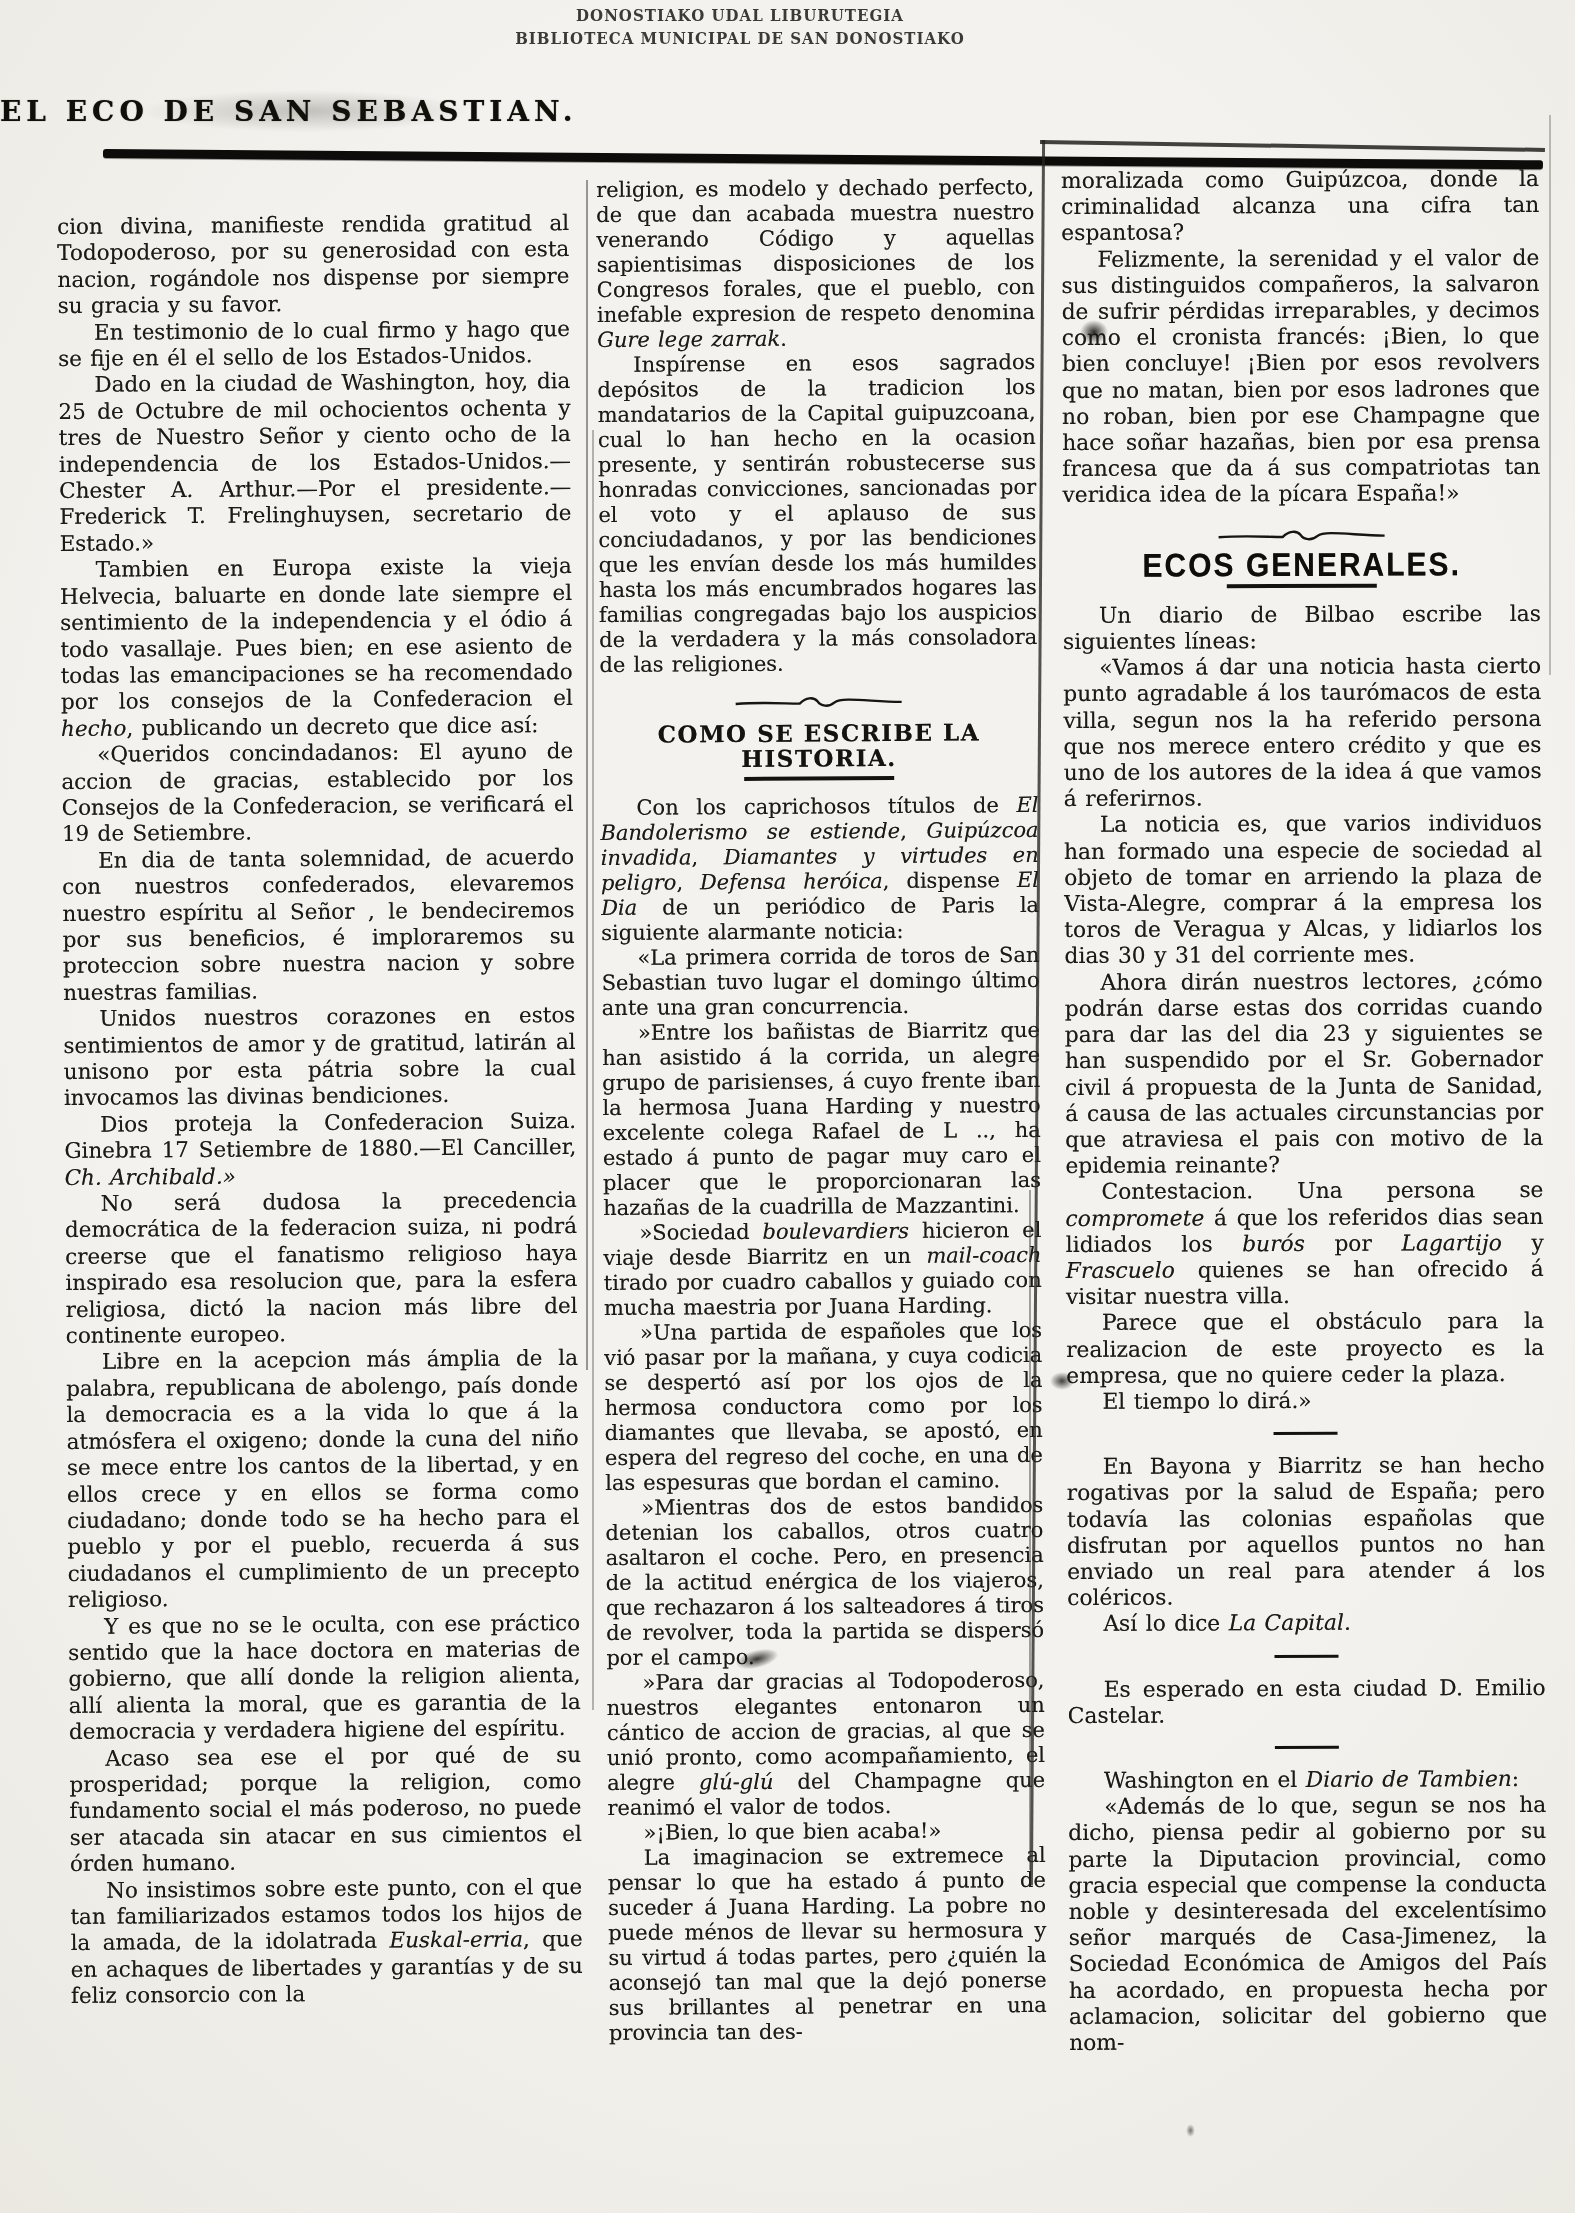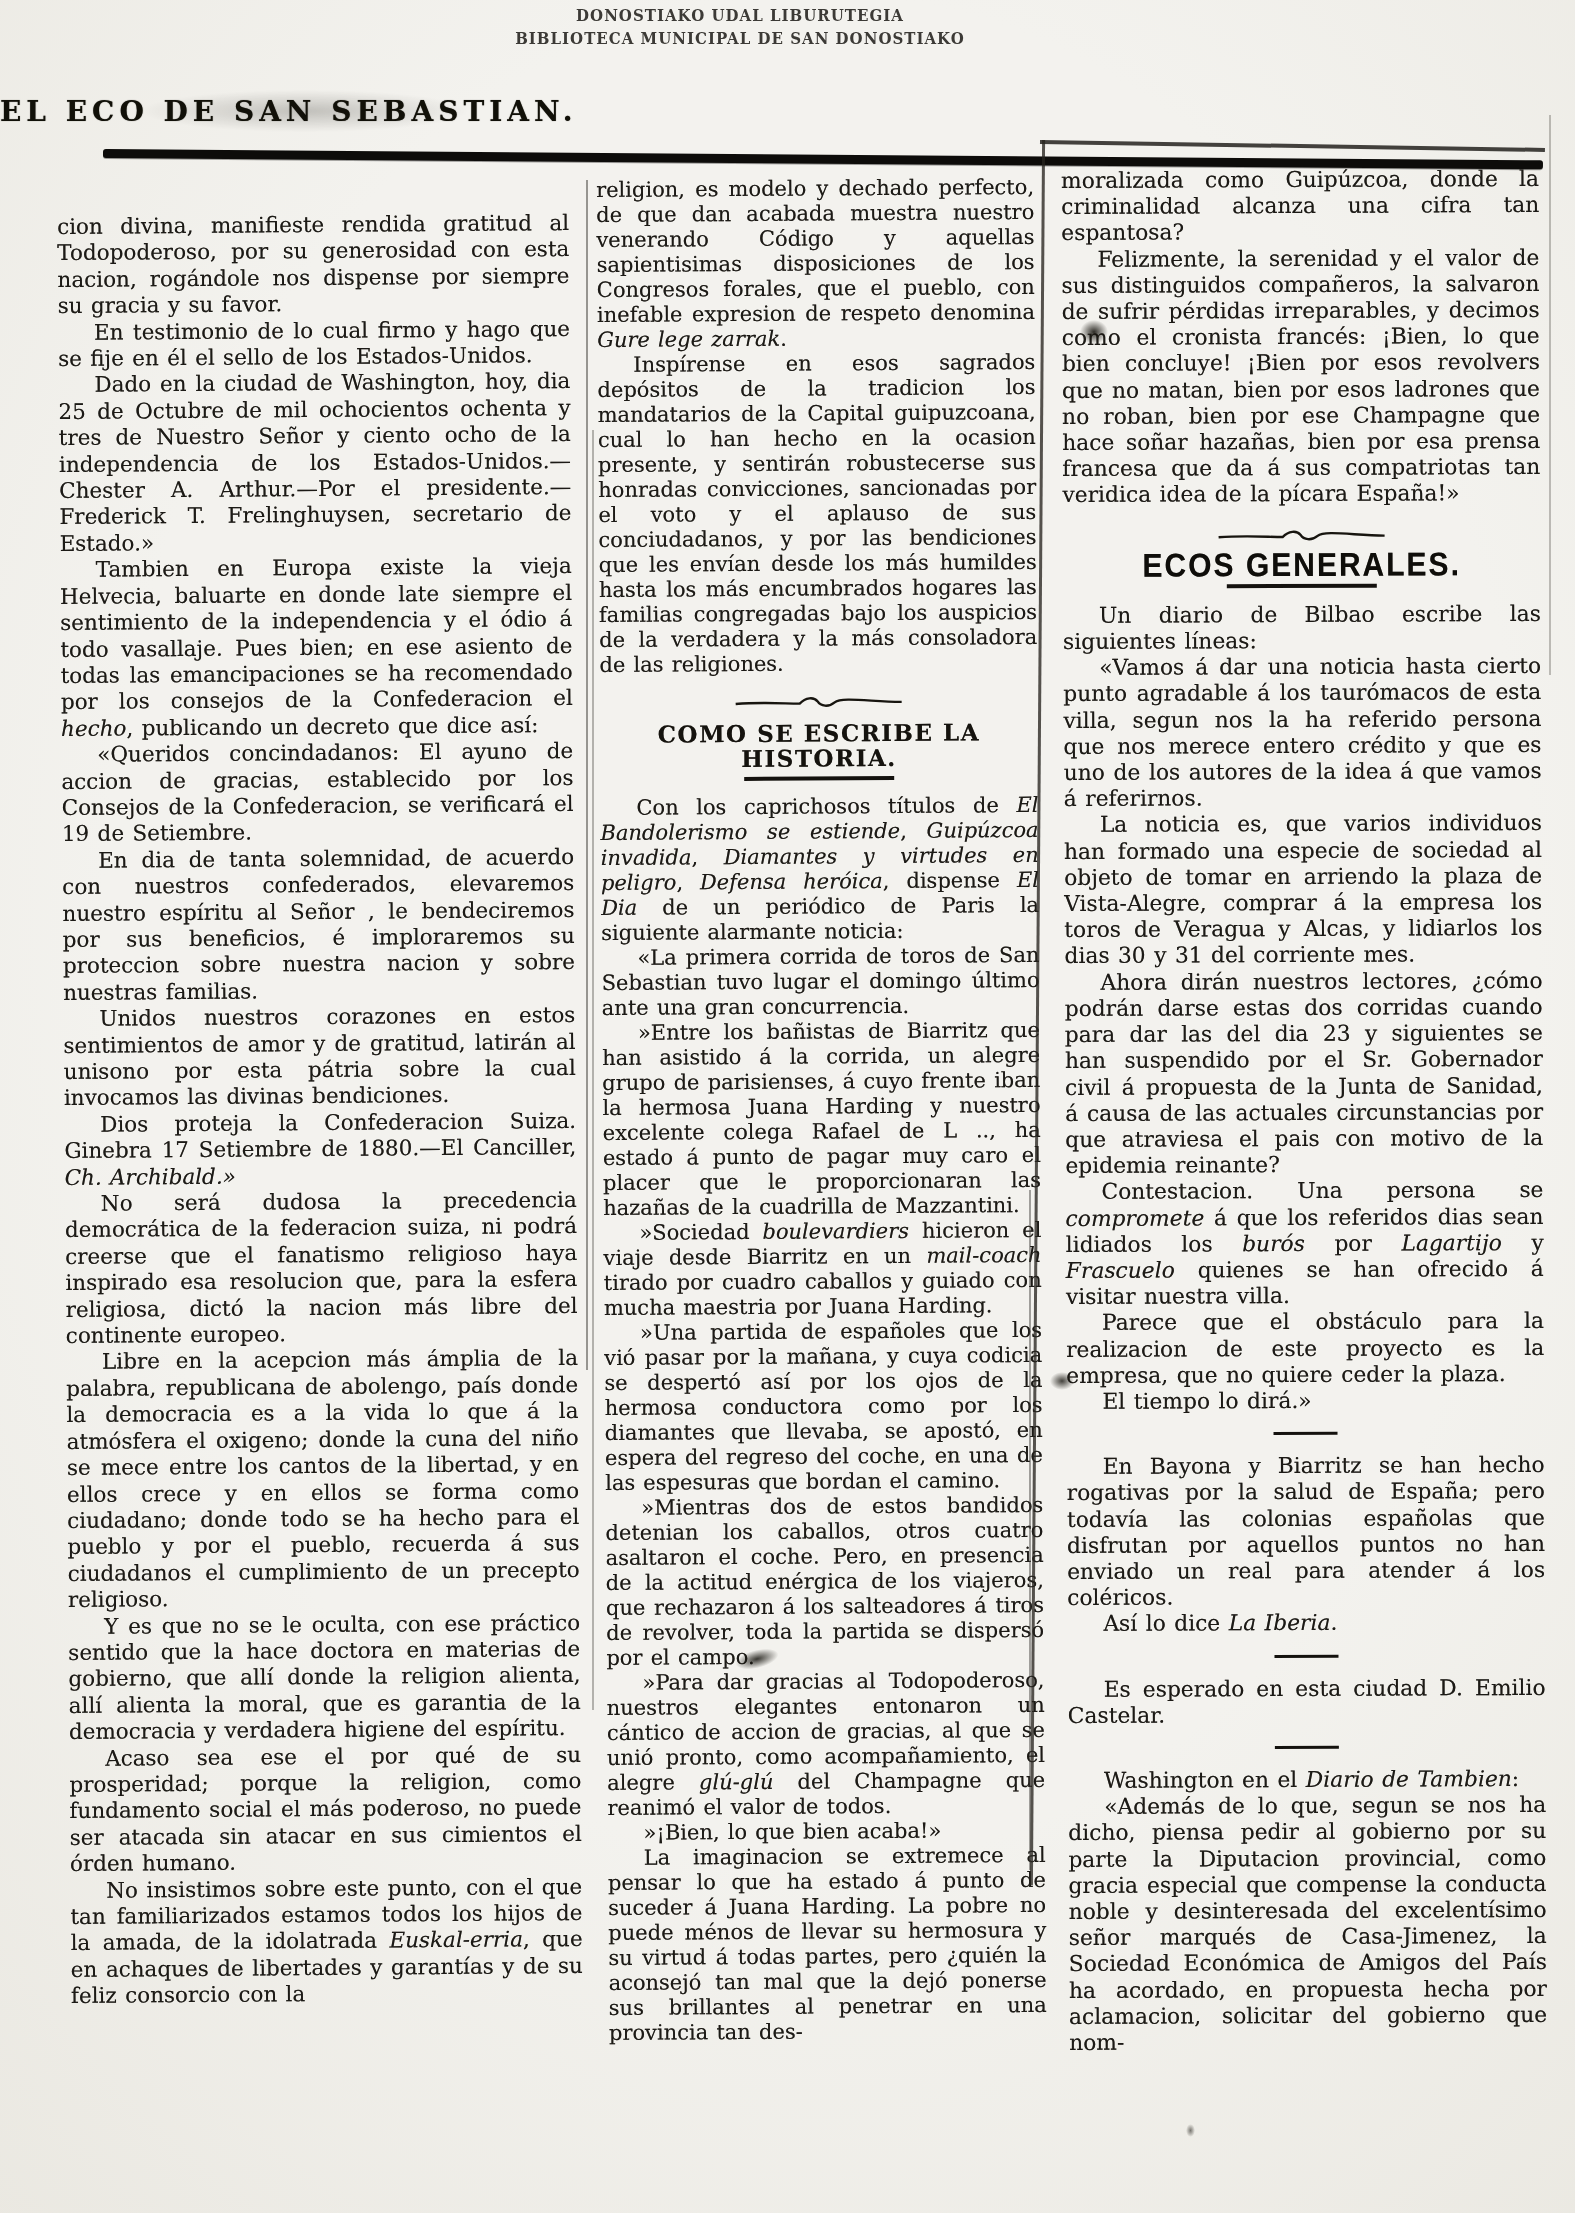--- a/index.html
+++ b/index.html
@@ -137,21 +137,21 @@
         <div class="short-rule wide"></div>
         <p class="para"><span>Un diario de Bilbao escribe las siguientes líneas:</span></p>
         <p class="para"><span>«Vamos á dar una noticia hasta cierto punto agradable á los taurómacos de esta villa, segun nos la ha referido persona que nos merece entero crédito y que es uno de los autores de la idea á que vamos á referirnos.</span></p>
         <p class="para"><span>La noticia es, que varios individuos han formado una especie de sociedad al objeto de tomar en arriendo la plaza de Vista-Alegre, comprar á la empresa los toros de Veragua y Alcas, y lidiarlos los dias 30 y 31 del corriente mes.</span></p>
         <p class="para"><span>Ahora dirán nuestros lectores, ¿cómo podrán darse estas dos corridas cuando para dar las del dia 23 y siguientes se han suspendido por el Sr. Gobernador civil á propuesta de la Junta de Sanidad, á causa de las actuales circunstancias por que atraviesa el pais con motivo de la epidemia reinante?</span></p>
         <p class="para"><span>Contestacion.  Una persona se </span><i>compromete</i><span> á que los referidos dias sean lidiados los </span><i>burós</i><span> por </span><i>Lagartijo</i><span> y </span><i>Frascuelo</i><span> quienes se han ofrecido á visitar nuestra villa.</span></p>
         <p class="para"><span>Parece que el obstáculo para la realizacion de este proyecto es la empresa, que no quiere ceder la plaza.</span></p>
         <p class="para"><span>El tiempo lo dirá.»</span></p>
         <div class="short-rule"></div>
         <p class="para"><span>En Bayona y Biarritz se han hecho rogativas por la salud de España; pero todavía las colonias españolas que disfrutan por aquellos puntos no han enviado un real para atender á los coléricos.</span></p>
-        <p class="para"><span>Así lo dice </span><i>La Iberia</i><span>.</span></p>
+        <p class="para"><span>Así lo dice </span><i>La Capital</i><span>.</span></p>
         <div class="short-rule"></div>
         <p class="para"><span>Es esperado en esta ciudad D. Emilio Castelar.</span></p>
         <div class="short-rule"></div>
         <p class="para"><span>Washington en el </span><i>Diario de Tambien</i><span>:</span></p>
         <p class="para"><span>«Además de lo que, segun se nos ha dicho, piensa pedir al gobierno por su parte la Diputacion provincial, como gracia especial que compense la conducta noble y desinteresada del excelentísimo señor marqués de Casa-Jimenez, la Sociedad Económica de Amigos del País ha acordado, en propuesta hecha por aclamacion, solicitar del gobierno que nom-</span></p>
       </div>
   </div>
 
   <div class="colsep sep-a"></div>
   <div class="colsep sep-b"></div>

